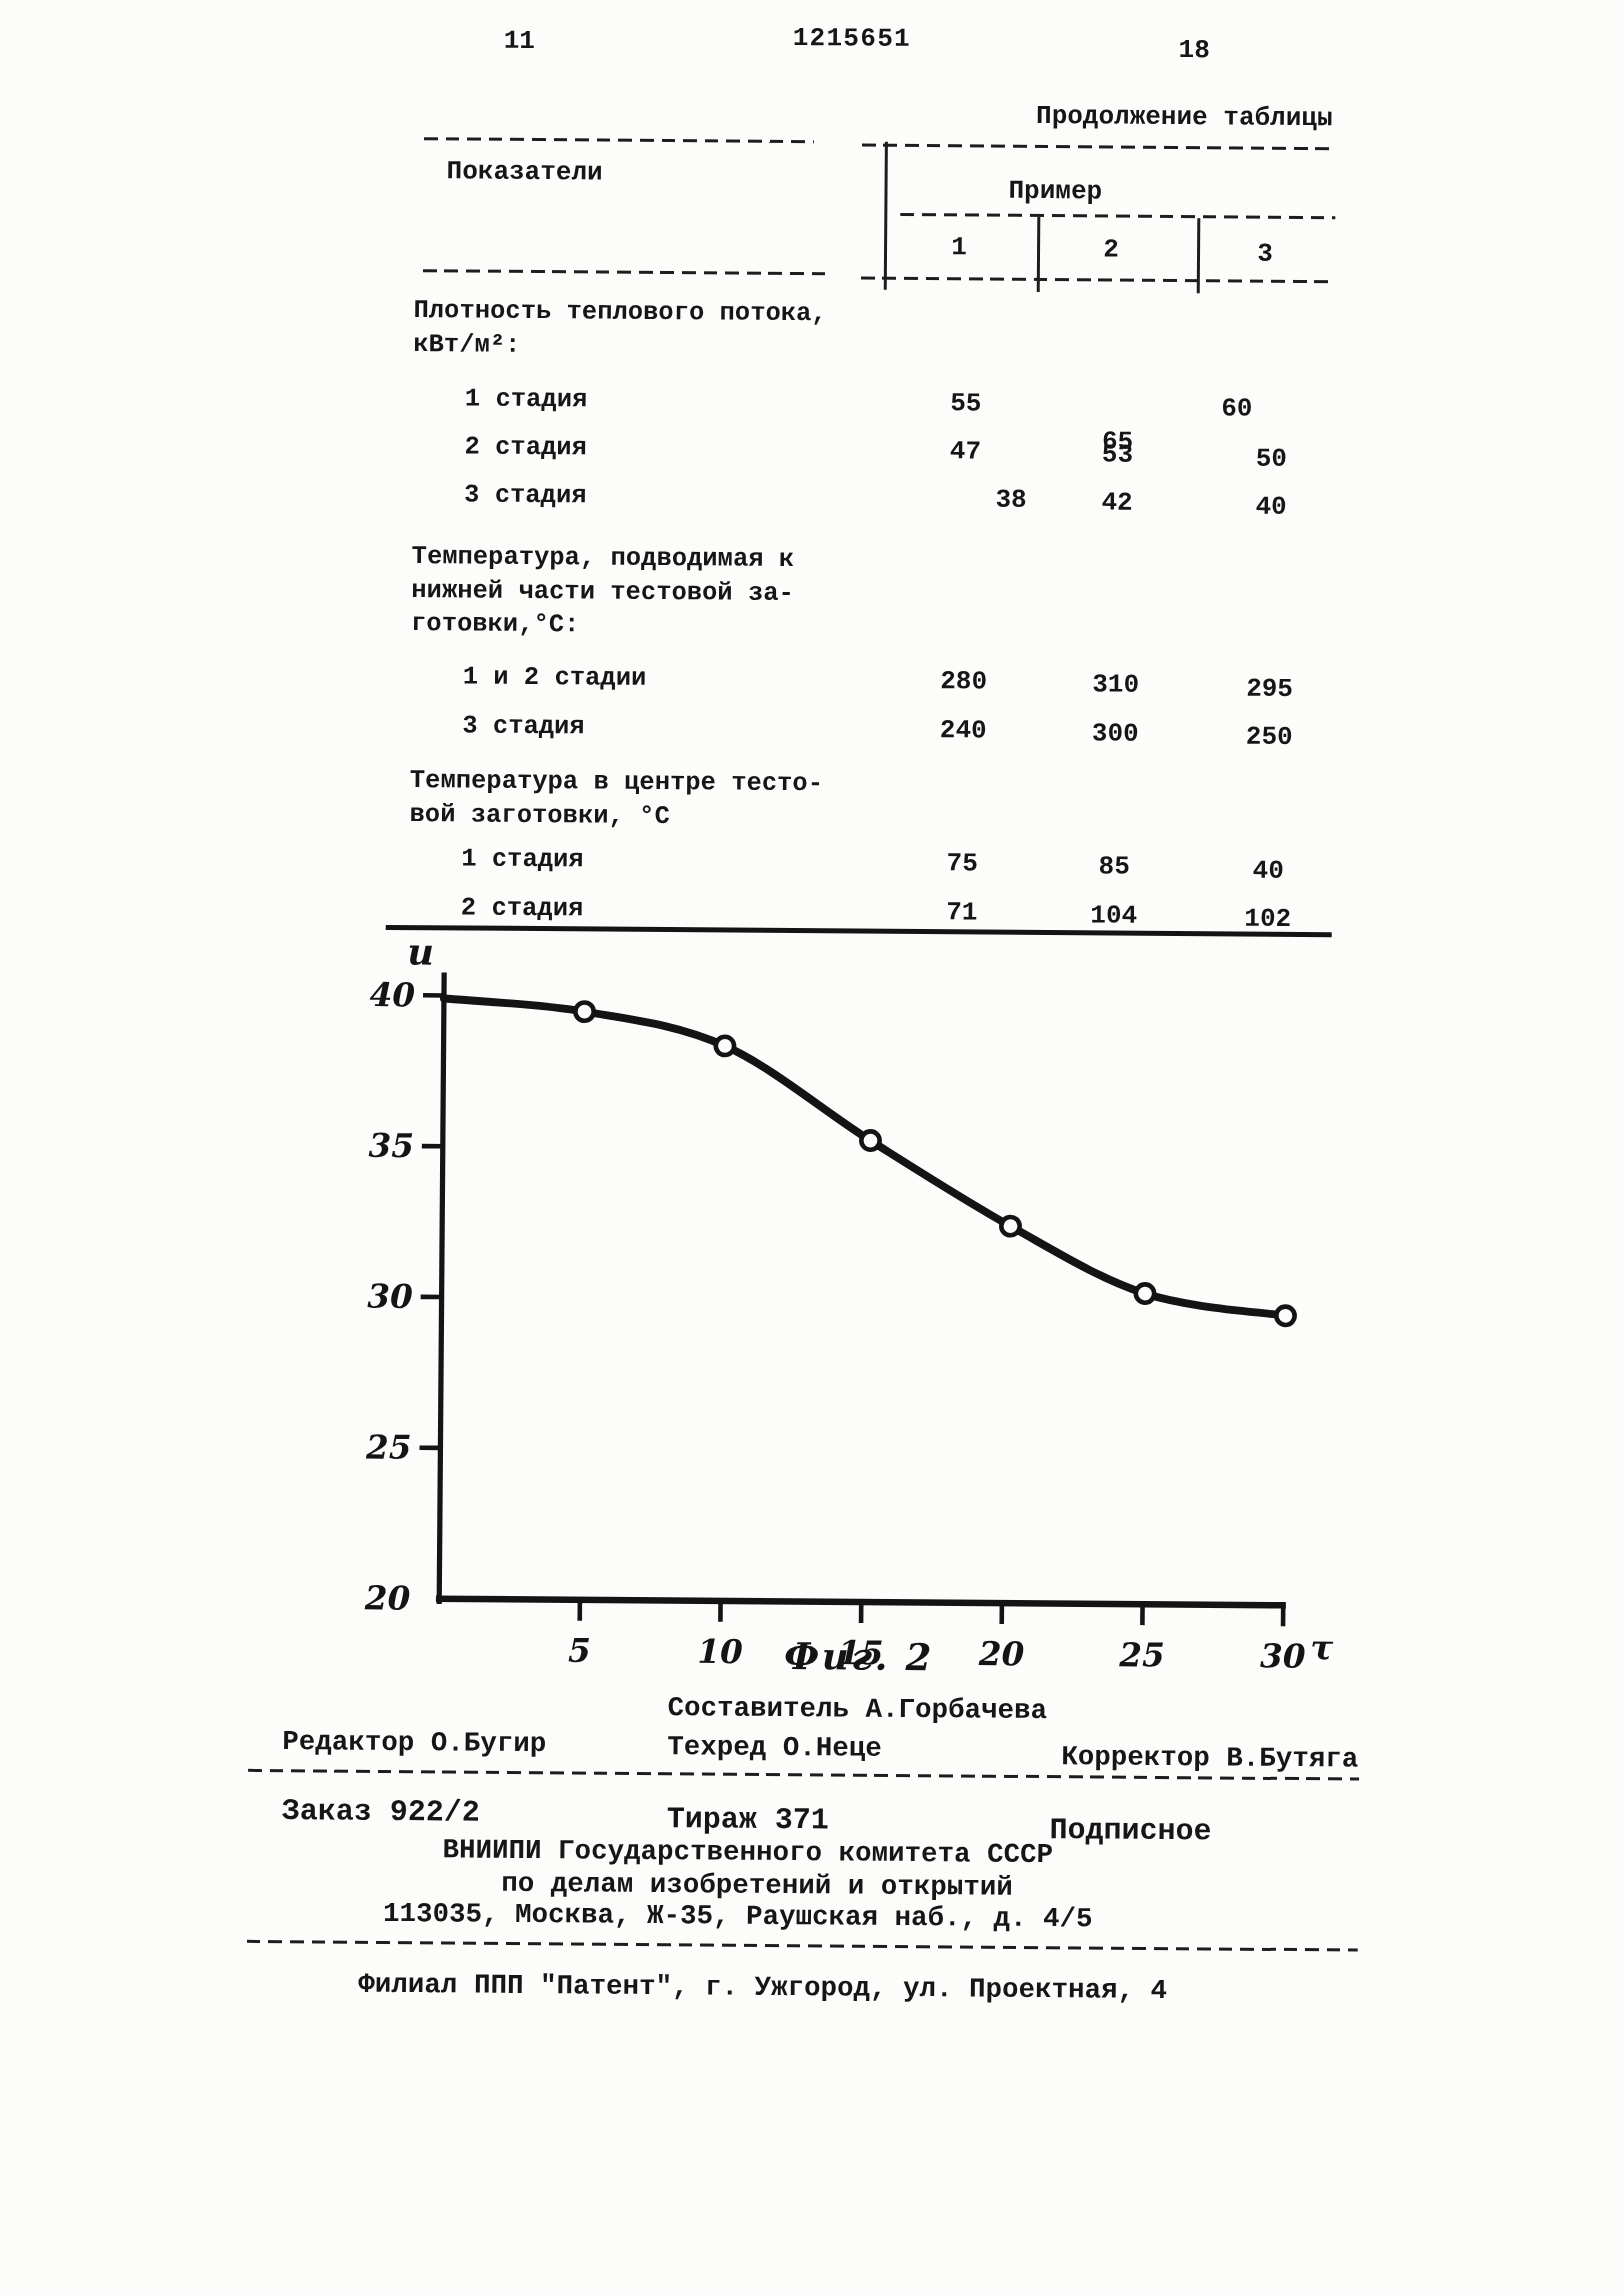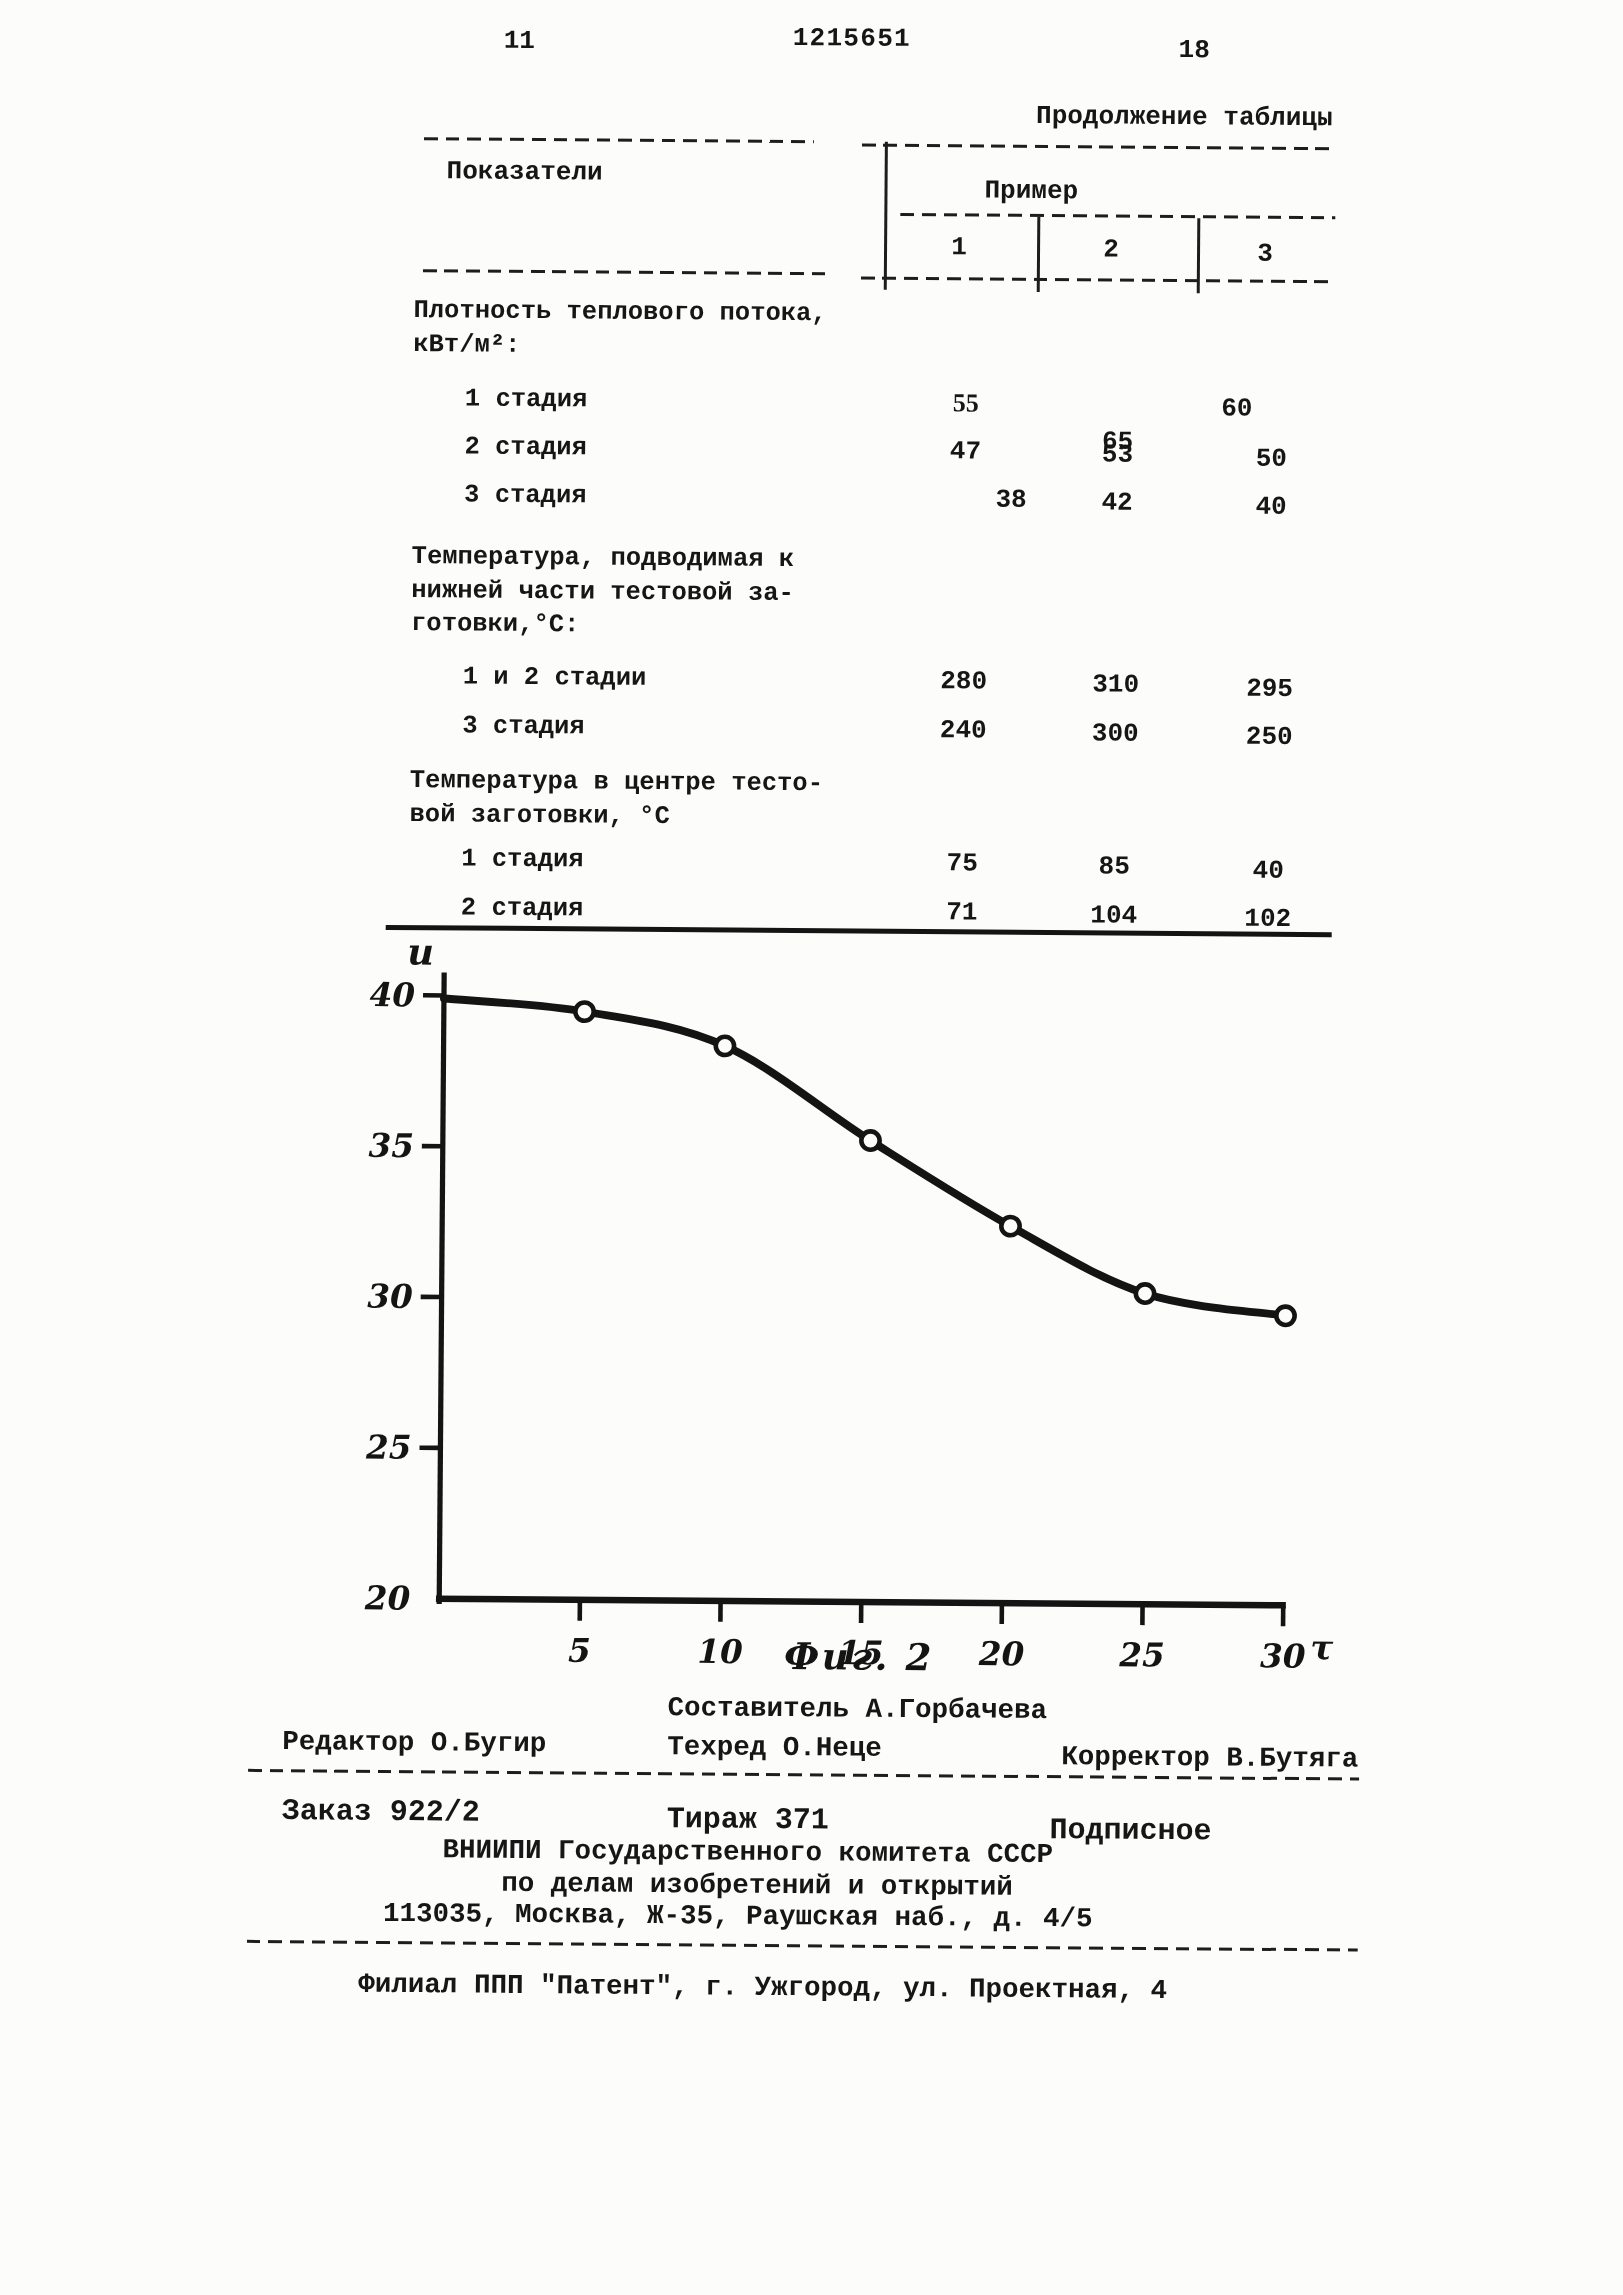--- a/index.html
+++ b/index.html
@@ -27,34 +27,34 @@
   <div class="t t40" style="left:504px;top:25px;">11</div>
   <div class="t t40" style="left:793px;top:19.6px;letter-spacing:1.3px;">1215651</div>
   <div class="t t40" style="left:1179px;top:29px;">18</div>
 
   <div class="t t40" style="left:1037px;top:96px;">Продолжение таблицы</div>
 
   <div class="dash" style="left:425px;top:136px;width:390px;"></div>
   <div class="dash" style="left:863px;top:139px;width:475px;"></div>
   <div class="vline" style="left:886px;top:137px;height:148px;"></div>
   <div class="t t40" style="left:448px;top:156px;">Показатели</div>
-  <div class="t t40" style="left:986px;top:171px;">Пример</div>
+  <div class="t t40" style="left:1010px;top:171px;">Пример</div>
   <div class="dash" style="left:902px;top:208px;width:435px;"></div>
   <div class="vline" style="left:1039px;top:211px;height:75px;"></div>
   <div class="vline" style="left:1199px;top:211px;height:75px;"></div>
   <div class="t t40 ctr" style="left:961px;top:228px;">1</div>
   <div class="t t40 ctr" style="left:1113px;top:229px;">2</div>
   <div class="t t40 ctr" style="left:1267px;top:232px;">3</div>
   <div class="dash" style="left:425px;top:268px;width:406px;"></div>
   <div class="dash" style="left:863px;top:272px;width:475px;"></div>
 
   <div class="t t39" style="left:416px;top:296px;">Плотность теплового потока,</div>
   <div class="t t39" style="left:416px;top:330px;text-align:right;">кВт/м²:</div>
   <div class="t t39" style="left:468px;top:384px;">1 стадия</div>
-  <div class="t t40 ctr" style="left:969px;top:384px;font-family:Liberation Serif, serif;">55</div>
+  <div class="t t40 ctr" style="left:969px;top:384px;">55</div>
   <div class="t t40 ctr" style="left:1121px;top:385px;margin-top:36px;">65</div>
   <div class="t t40 ctr" style="left:1208px;top:387px;margin-left:32px;">60</div>
   <div class="t t39" style="left:468px;top:432px;">2 стадия</div>
   <div class="t t40 ctr" style="left:969px;top:432px;">47</div>
   <div class="t t40 ctr" style="left:1121px;top:434px;">53</div>
   <div class="t t40 ctr" style="left:1275px;top:437px;">50</div>
   <div class="t t39" style="left:468px;top:480px;">3 стадия</div>
   <div class="t t40 ctr" style="left:1015px;top:480px;">38</div>
   <div class="t t40 ctr" style="left:1121px;top:482px;">42</div>
   <div class="t t40 ctr" style="left:1275px;top:485px;">40</div>

